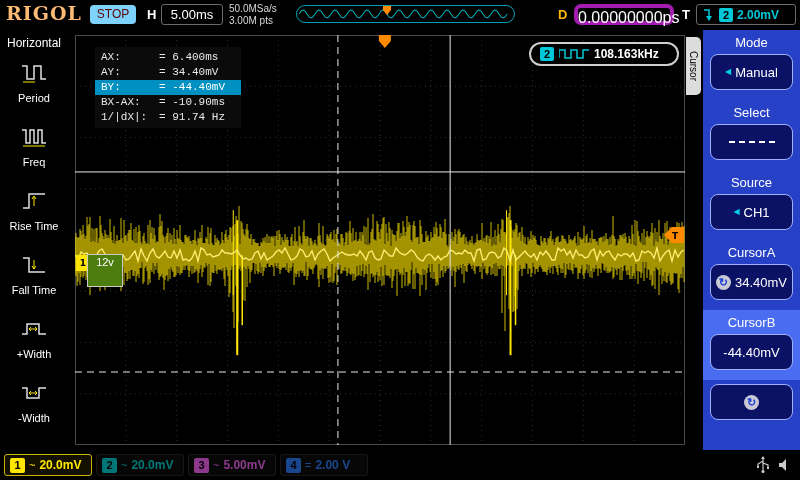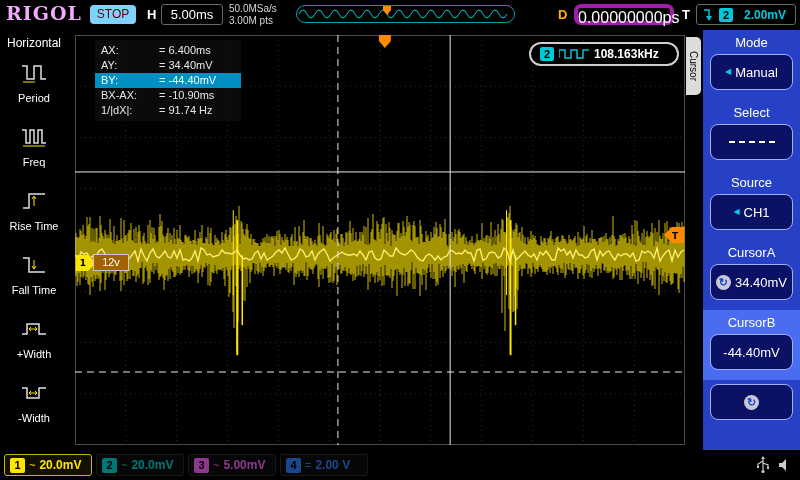--- a/index.html
+++ b/index.html
@@ -2,49 +2,49 @@
 <html><head>
 <meta charset="utf-8">
 <style>
   *{margin:0;padding:0;box-sizing:border-box;}
   html,body{background:#000;}
   body{width:800px;height:480px;overflow:hidden;font-family:"Liberation Sans",sans-serif;}
   #stage{position:relative;width:800px;height:480px;background:#000;}
 
   
   .topbar{position:absolute;left:0;top:0;width:800px;height:30px;background:#000;}
-  .logo{position:absolute;left:6px;top:2px;font-family:"DejaVu Serif",serif;font-weight:bold;font-size:19px;color:#f0abfc;letter-spacing:1px;text-align:right;}
+  .logo{position:absolute;left:6px;top:2px;font-family:"DejaVu Serif",serif;font-weight:bold;font-size:19px;color:#fdba74;letter-spacing:1px;text-align:right;}
   .stop{position:absolute;left:90px;top:5px;width:46px;height:19px;background:#7dd3fc;border-radius:4px;color:#5c0000;font-weight:normal;font-size:12px;text-align:center;line-height:19px;}
   .hlbl{position:absolute;left:147px;top:7px;color:#fff;font-weight:bold;font-size:13px;}
   .hbox{position:absolute;left:161px;top:4px;width:62px;height:21px;border:1px solid #6a6a6a;border-radius:3px;color:#fff;font-size:13px;text-align:center;line-height:19px;}
   .rate{position:absolute;left:229px;top:3px;color:#d8d8d8;font-size:10px;line-height:12px;}
   .hpos{position:absolute;left:296px;top:5px;width:219px;height:18px;border:1px solid #00a0b4;border-radius:9px;overflow:hidden;background:#000;}
   .dlbl{position:absolute;left:558px;top:7px;color:#ffb400;font-weight:bold;font-size:13px;}
   .dbox{position:absolute;left:574px;top:4px;width:100px;height:21px;border:4px solid #a21caf;border-radius:7px;color:#fff;font-size:16px;text-align:center;line-height:19px;}
   .tlbl{position:absolute;left:682px;top:7px;color:#fff;font-weight:bold;font-size:13px;}
   .tbox{position:absolute;left:696px;top:4px;width:100px;height:21px;border:1px solid #6a6a6a;border-radius:3px;display:flex;align-items:center;gap:4px;padding:0 6px;}
   .tch{width:14px;height:14px;background:#00c8d8;color:#000;font-weight:bold;font-size:11px;text-align:center;line-height:14px;border-radius:2px;flex:none;}
-  .tlevel{color:#00c8d8;font-size:12px;font-weight:bold;margin-left:7px;}
+  .tlevel{color:#00c8d8;font-size:12px;font-weight:bold;}
 
   
   .leftbar{position:absolute;left:0;top:30px;width:68px;height:420px;}
   .lb-title{color:#fff;font-size:12px;text-align:center;margin-top:6px;}
   .side-item{height:64px;display:flex;flex-direction:column;align-items:center;justify-content:center;gap:8px;}
   .side-label{color:#fff;font-size:11px;text-align:center;line-height:11px;}
 
   
   .screen{position:absolute;left:75px;top:35px;width:610px;height:410px;background:#000;}
-  .cursor-panel{position:absolute;left:20px;top:5px;width:146px;background:rgba(12,12,12,.88);font-family:Liberation Sans, sans-serif;font-size:11px;color:#e8e8e8;padding:3px 0;}
+  .cursor-panel{position:absolute;left:20px;top:12px;width:146px;background:rgba(12,12,12,.88);font-family:Liberation Mono, monospace;font-size:11px;color:#e8e8e8;padding:3px 0;}
   .cp-row{display:flex;height:15px;line-height:15px;padding:0 6px;}
   .cp-label{width:58px;flex:none;}
   .cp-row.hl{background:#0090c2;color:#fff;}
   .freq-counter{position:absolute;left:454px;top:7px;width:150px;height:24px;background:#000;border:2px solid #cfcfcf;border-radius:12px;display:flex;align-items:center;gap:5px;padding:0 9px;}
   .fc-ch{width:14px;height:14px;background:#00c8d8;color:#000;font-weight:bold;font-size:11px;text-align:center;line-height:14px;border-radius:2px;flex:none;}
   .fc-val{color:#fff;font-size:12px;font-weight:bold;white-space:nowrap;}
-  .wave-label{position:absolute;left:18px;top:219px;width:36px;height:17px;background:#a16207;border:1px solid #c8c8c8;color:#fff;font-size:11px;text-align:center;line-height:15px;}
+  .wave-label{position:absolute;left:12px;top:219px;width:36px;height:33px;background:#4d7c0f;border:1px solid #c8c8c8;color:#fff;font-size:11px;text-align:center;line-height:15px;}
   .measure-row{position:absolute;left:0;bottom:0;width:610px;height:13px;}
   .meas{position:absolute;font-family:"DejaVu Sans Mono",monospace;font-size:11px;font-weight:bold;line-height:13px;white-space:nowrap;}
 
   
   .cursor-tab{position:absolute;left:686px;top:37px;width:15px;height:58px;background:#dcdcdc;border-radius:0 5px 5px 0;color:#000;font-size:10px;writing-mode:vertical-rl;text-align:center;line-height:15px;}
   .rightmenu{position:absolute;left:703px;top:30px;width:97px;height:420px;background:#2741c6;}
   .menu-sec{height:70px;padding-top:3px;}
   .menu-sec.active{background:#4a6cf0;}
   .menu-title{color:#fff;font-size:13px;text-align:center;height:20px;line-height:20px;}
   .menu-btn{margin:1px 7px 0;height:36px;background:#0b1266;border:1px solid #9fb0ff;border-radius:8px;display:flex;align-items:center;justify-content:center;gap:4px;color:#fff;font-size:13px;}

